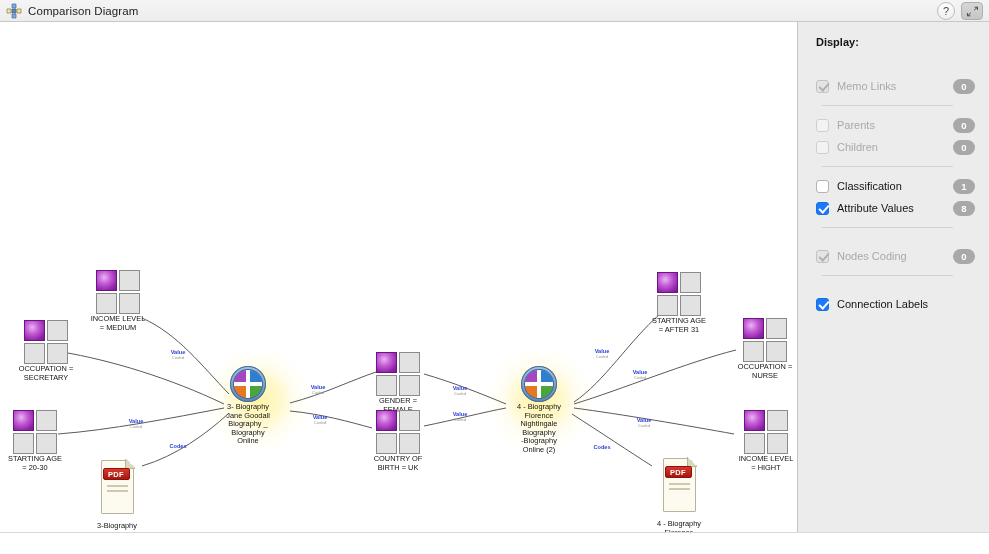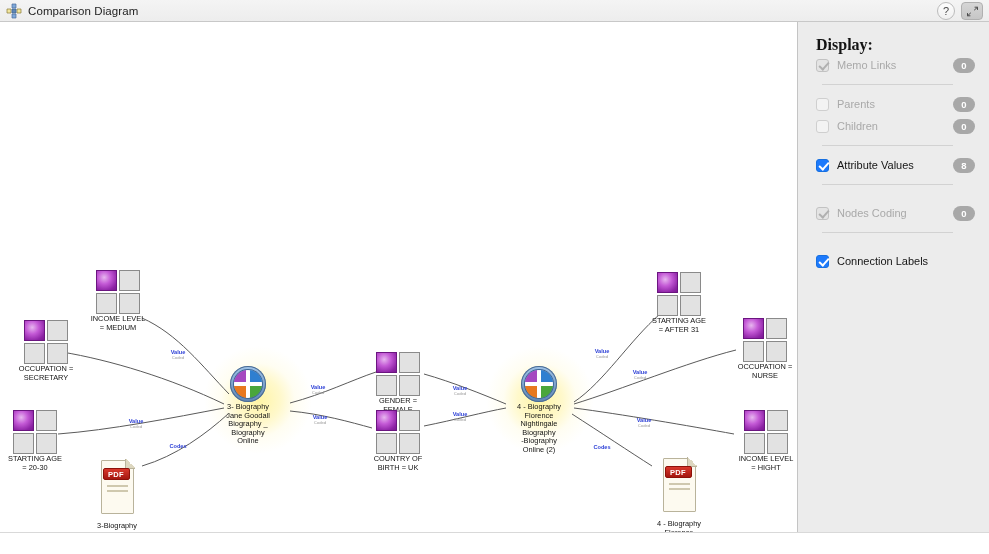--- a/index.html
+++ b/index.html
@@ -128,21 +128,21 @@
 
   
   #panel {
     flex: 1 1 auto;
     background: #ececec;
     border-left: 1px solid #c4c4c4;
     padding: 14px 14px 0 18px;
     position: relative;
   }
   #panel .ptitle {
-    font-size: 16px; font-weight: bold; color: #141414; margin-bottom: 0; font-family: Liberation Serif, serif;
+    font-size: 11px; font-weight: bold; color: #141414; margin-bottom: 27px;
   }
   .prow {
     display: flex; align-items: center; height: 22px; margin-bottom: 0px;
   }
   .prow .cb {
     width: 13px; height: 13px; flex: 0 0 13px; margin-right: 8px;
     border-radius: 3px; position: relative;
     border: 1px solid #b3b3b3; background: #ffffff;
   }
   .prow .cb.on { background: #1d7afc; border-color: #166fe0; }
@@ -429,20 +429,25 @@
             <span class="lbl dim">Parents</span>
             <span class="cnt">0</span>
           </div>
           <div class="prow">
             <span class="cb dim-off"></span>
             <span class="lbl dim">Children</span>
             <span class="cnt">0</span>
           </div>
           <div class="psep"></div>
           <div class="prow">
+            <span class="cb "></span>
+            <span class="lbl">Classification</span>
+            <span class="cnt">1</span>
+          </div>
+          <div class="prow">
             <span class="cb on"></span>
             <span class="lbl">Attribute Values</span>
             <span class="cnt">8</span>
           </div>
           <div class="psep"></div>
           <div class="pgap"></div>
           <div class="prow">
             <span class="cb dim-on"></span>
             <span class="lbl dim">Nodes Coding</span>
             <span class="cnt">0</span>

